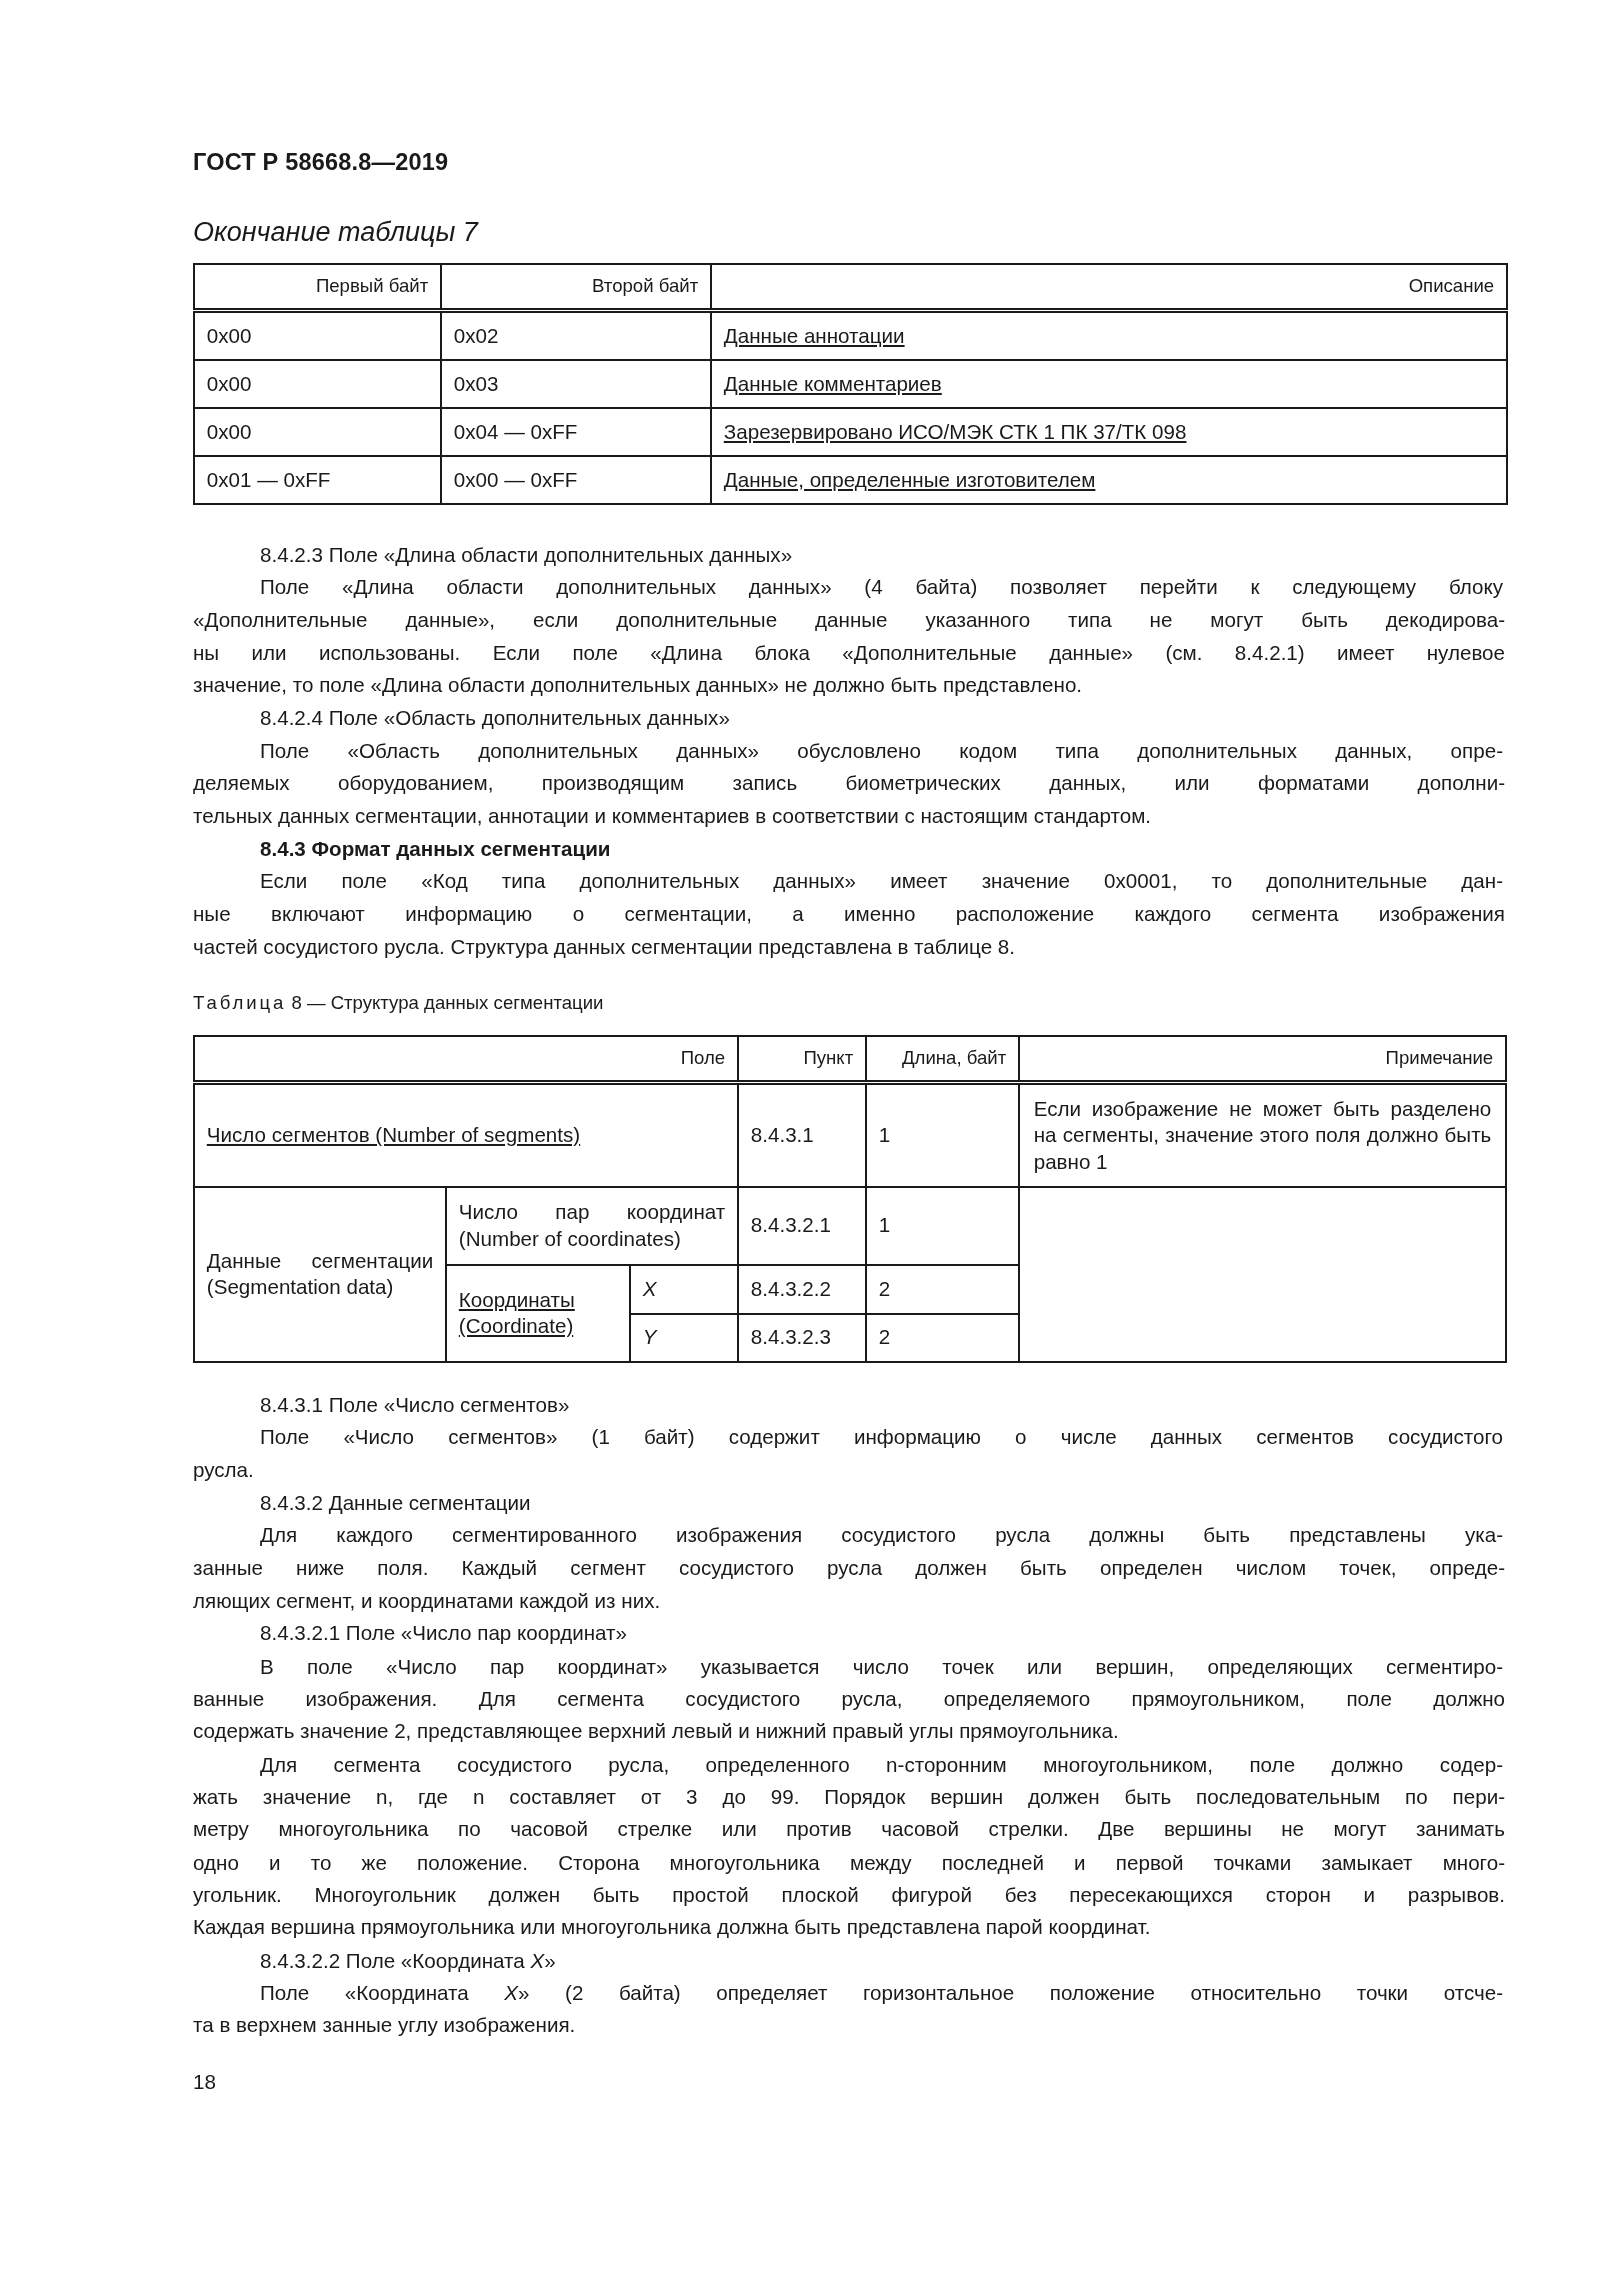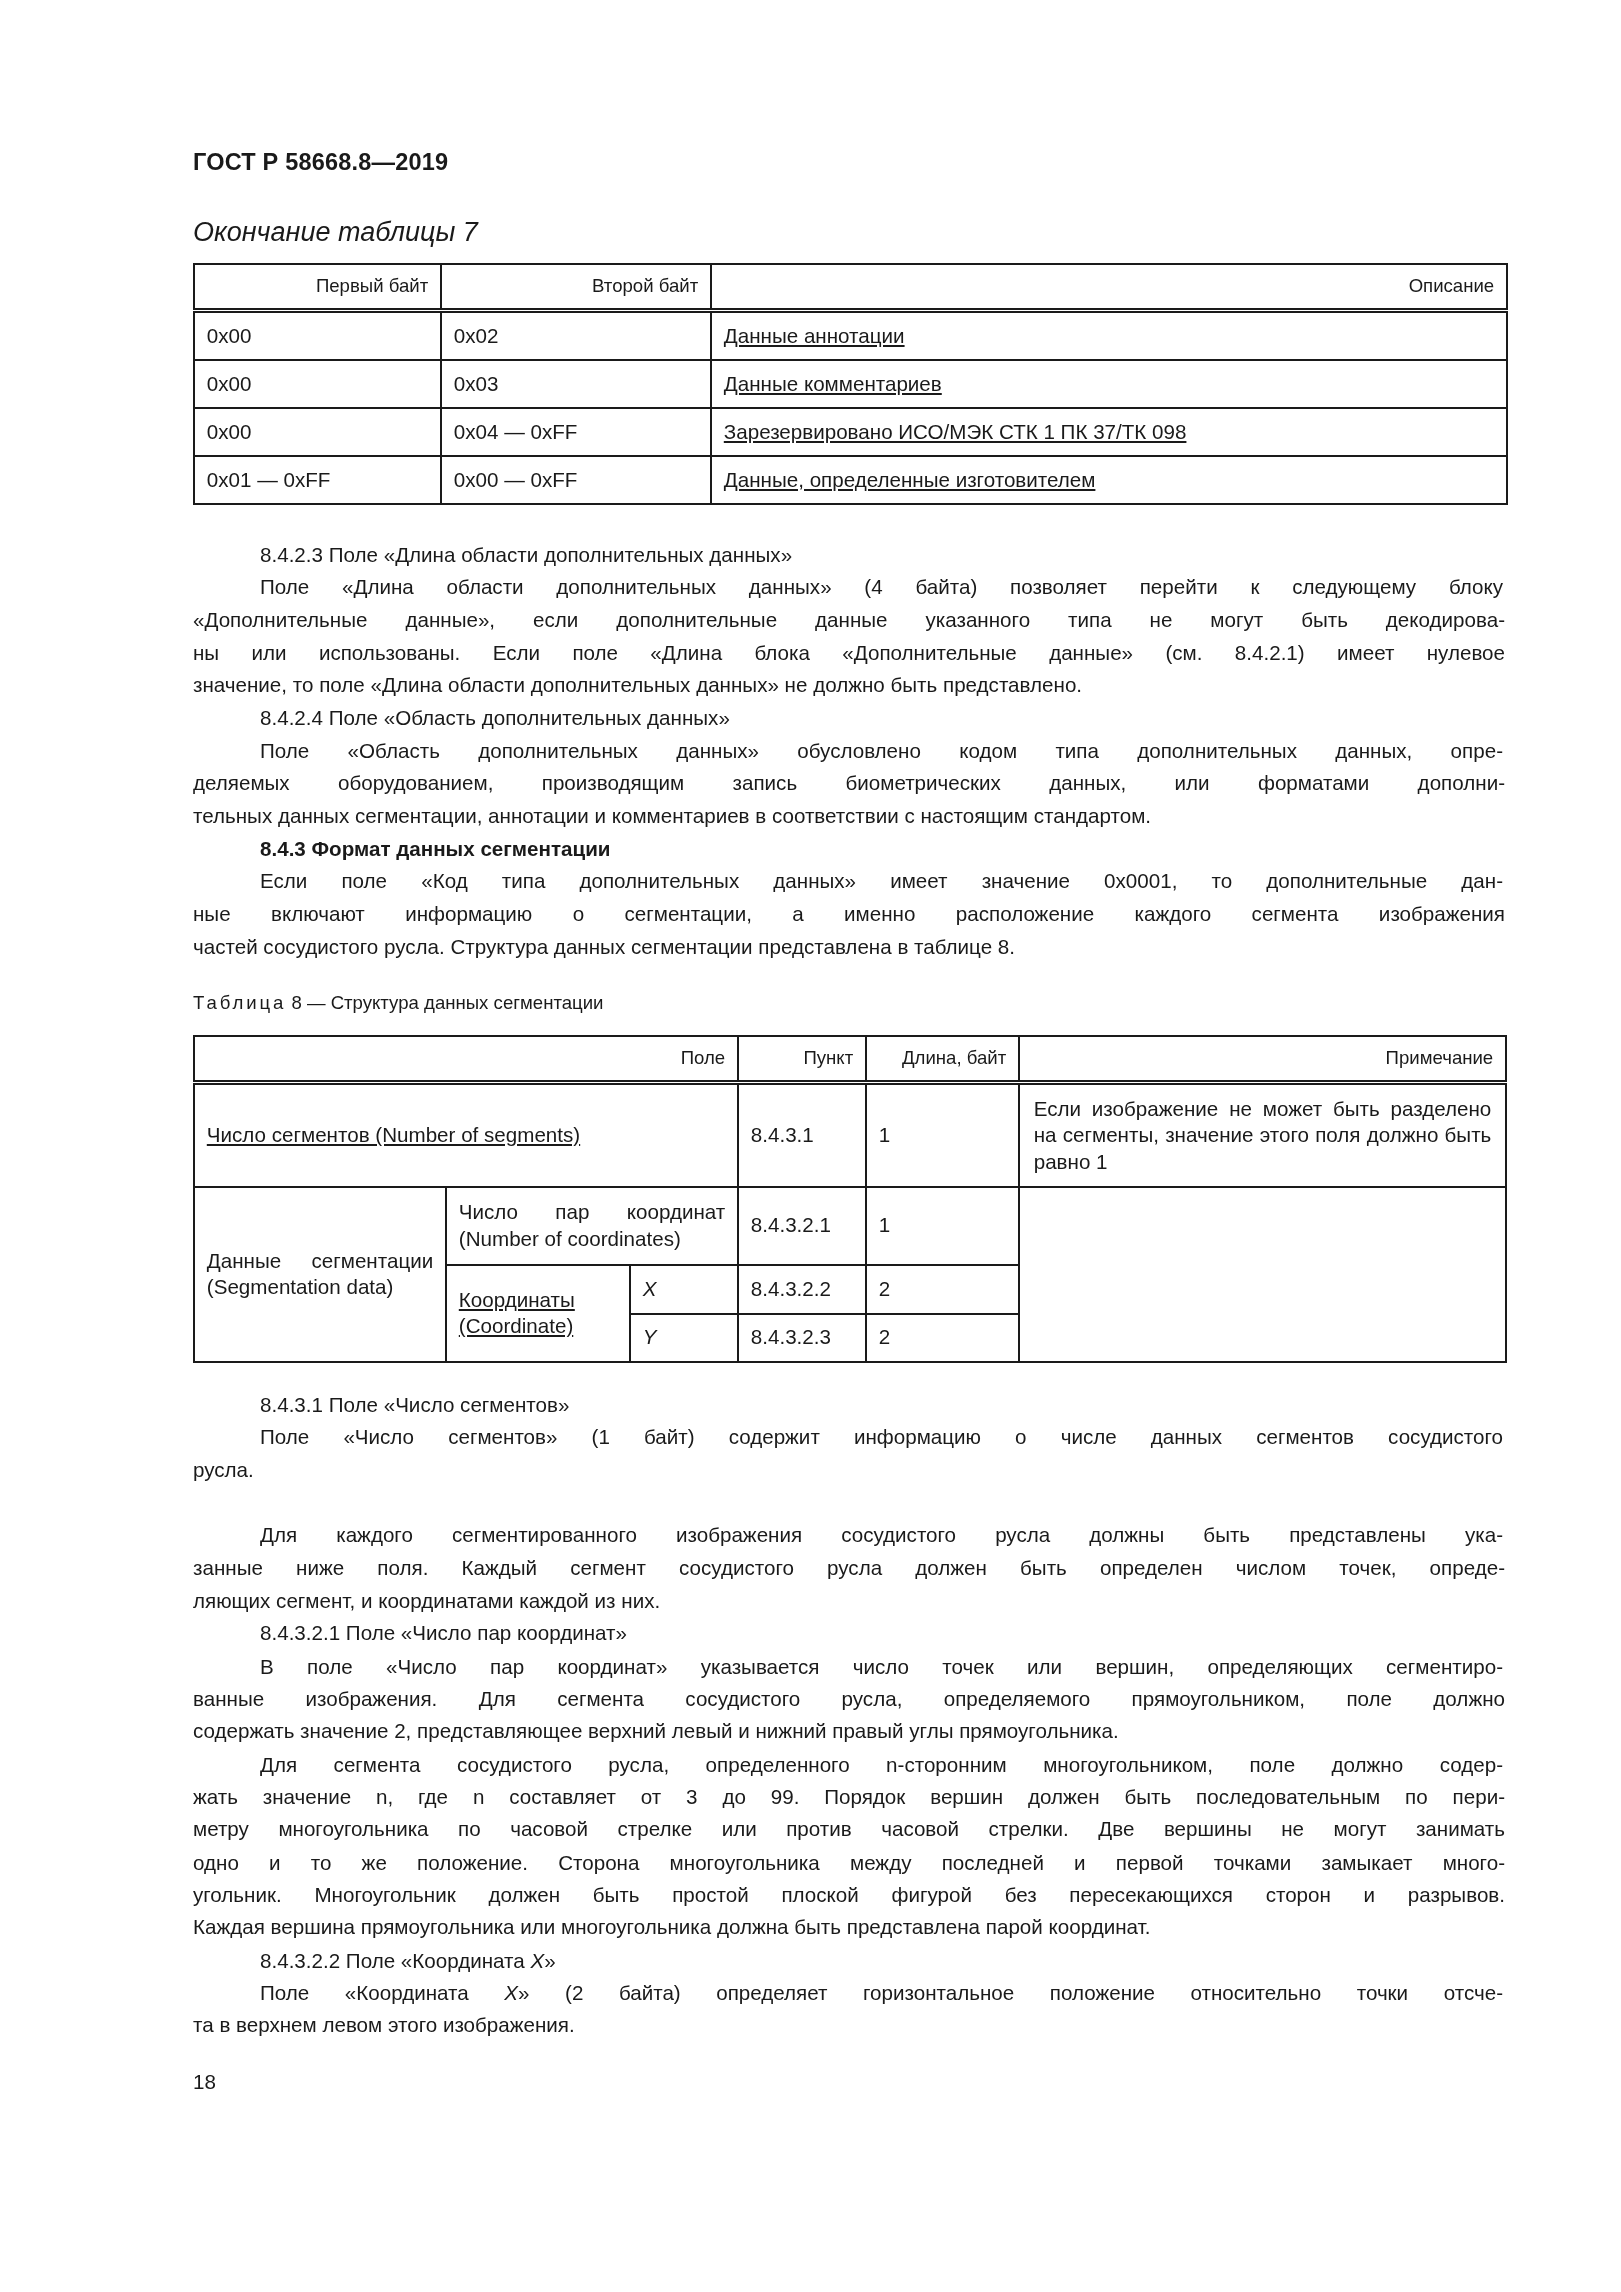--- a/index.html
+++ b/index.html
@@ -142,34 +142,35 @@
         <td class="c">8.4.3.2.3</td>
         <td class="c">2</td>
       </tr>
     </tbody>
   </table>
 
   <div class="line ind" style="top:1389px">8.4.3.1 Поле «Число сегментов»</div>
   <div class="line ind just" style="top:1421px">Поле «Число сегментов» (1 байт) содержит информацию о числе данных сегментов сосудистого</div>
   <div class="line" style="top:1454px">русла.</div>
 
+  <div class="line ind" style="top:1487px">8.4.3.2 Данные сегментации</div>
   <div class="line ind just" style="top:1519px">Для каждого сегментированного изображения сосудистого русла должны быть представлены ука-</div>
   <div class="line just" style="top:1552px">занные ниже поля. Каждый сегмент сосудистого русла должен быть определен числом точек, опреде-</div>
   <div class="line" style="top:1585px">ляющих сегмент, и координатами каждой из них.</div>
 
   <div class="line ind" style="top:1617px">8.4.3.2.1 Поле «Число пар координат»</div>
   <div class="line ind just" style="top:1651px">В поле «Число пар координат» указывается число точек или вершин, определяющих сегментиро-</div>
   <div class="line just" style="top:1683px">ванные изображения. Для сегмента сосудистого русла, определяемого прямоугольником, поле должно</div>
   <div class="line" style="top:1715px">содержать значение 2, представляющее верхний левый и нижний правый углы прямоугольника.</div>
   <div class="line ind just" style="top:1749px">Для сегмента сосудистого русла, определенного n-сторонним многоугольником, поле должно содер-</div>
   <div class="line just" style="top:1781px">жать значение n, где n составляет от 3 до 99. Порядок вершин должен быть последовательным по пери-</div>
   <div class="line just" style="top:1813px">метру многоугольника по часовой стрелке или против часовой стрелки. Две вершины не могут занимать</div>
   <div class="line just" style="top:1847px">одно и то же положение. Сторона многоугольника между последней и первой точками замыкает много-</div>
   <div class="line just" style="top:1879px">угольник. Многоугольник должен быть простой плоской фигурой без пересекающихся сторон и разрывов.</div>
   <div class="line" style="top:1911px">Каждая вершина прямоугольника или многоугольника должна быть представлена парой координат.</div>
 
   <div class="line ind" style="top:1945px"><span>8.4.3.2.2 Поле «Координата </span><span class="it">X</span><span>»</span></div>
   <div class="line ind" style="top:1977px; text-align:justify; text-align-last:justify; white-space:normal; height:32px; overflow:hidden;"><span>Поле «Координата </span><span class="it">X</span><span>» (2 байта) определяет горизонтальное положение относительно точки отсче-</span></div>
-  <div class="line" style="top:2009px">та в верхнем левом этого изображения.</div>
+  <div class="line" style="top:2009px">та в верхнем занные углу изображения.</div>
 
   <div class="page-num">18</div>
 </div>
 
 
 </body></html>

